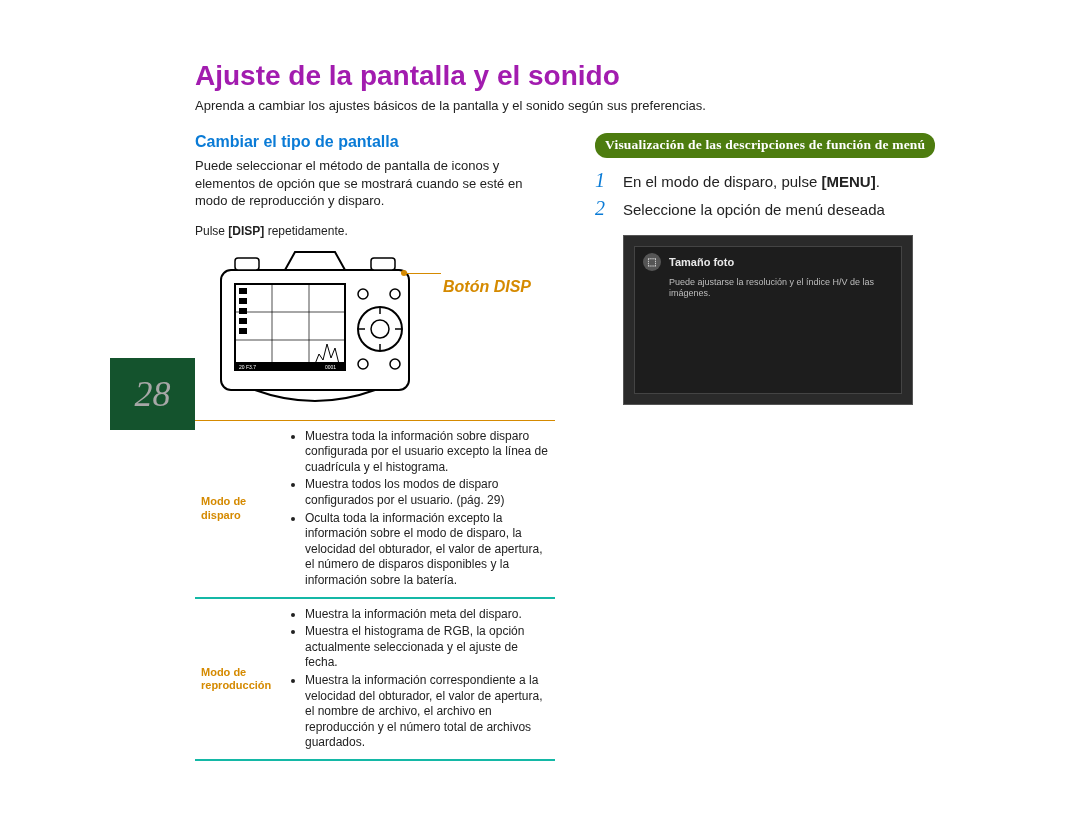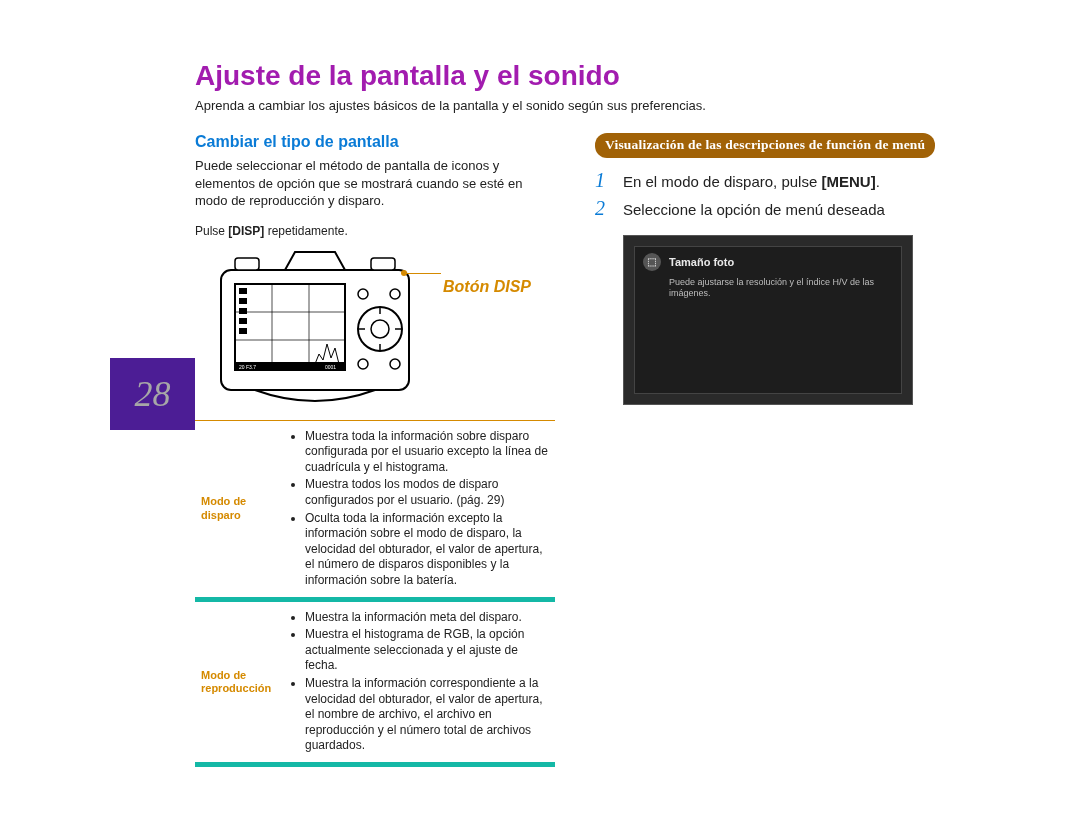--- a/index.html
+++ b/index.html
@@ -18,21 +18,21 @@
     left: 195px;
     top: 60px;
     width: 770px;
   }
   .pagenum-tab {
     position: absolute;
     left: 110px;
     top: 358px;
     width: 85px;
     height: 72px;
-    background: #4c1d95;
+    background: #14532d;
     display: flex;
     align-items: center;
     justify-content: center;
   }
   .pagenum-tab span {
     font-size: 36px;
     font-style: italic;
     color: #a7a7a7;
     font-family: Georgia, 'Times New Roman', serif;
   }
@@ -85,38 +85,38 @@
     width: 6px; height: 6px; border-radius: 50%;
     background: #d58a00;
   }
   table.modes {
     border-collapse: collapse;
     width: 100%;
     font-size: 12px;
   }
   table.modes td {
     border-top: 1px solid #d58a00;
-    border-bottom: 5px solid #14b8a6;
+    border-bottom: 2px solid #14b8a6;
     padding: 6px 6px;
     vertical-align: middle;
     margin-top: 36px;
   }
   table.modes td.rowhead {
     color: #d58a00;
     font-weight: bold;
     font-size: 11px;
     width: 90px;
     padding-right: 4px;
     line-height: 1.2;
   }
   table.modes ul { margin: 0; padding-left: 14px; }
   table.modes li { margin: 2px 0; line-height: 1.3; }
   .pill {
     display: inline-block;
-    background: #a16207;
+    background: #4d7c0f;
     color: #fff;
     font-size: 13.5px;
     font-weight: 600;
     padding: 4px 10px 5px 10px;
     border-radius: 12px;
     margin-bottom: 12px;
     font-family: Georgia, 'Times New Roman', serif;
     letter-spacing: .2px;
   }
   .steps { margin: 0; padding: 0; list-style: none; }

